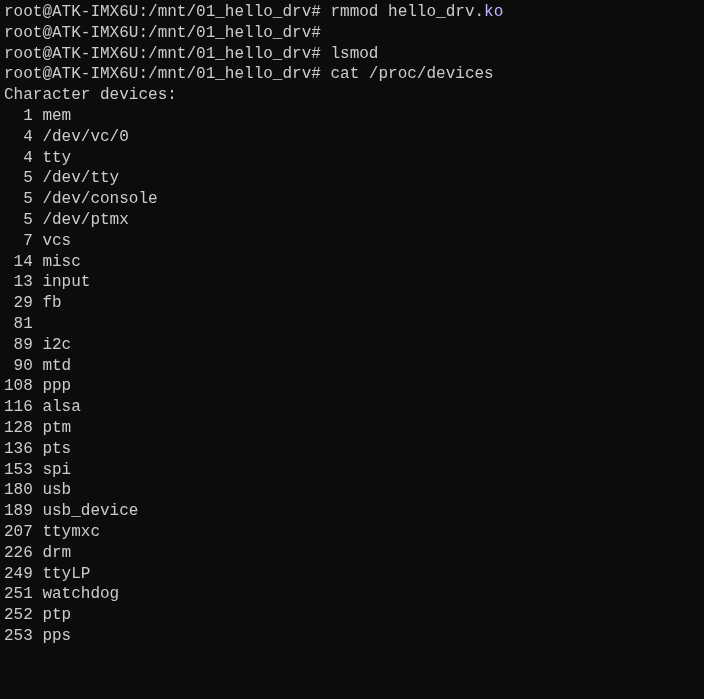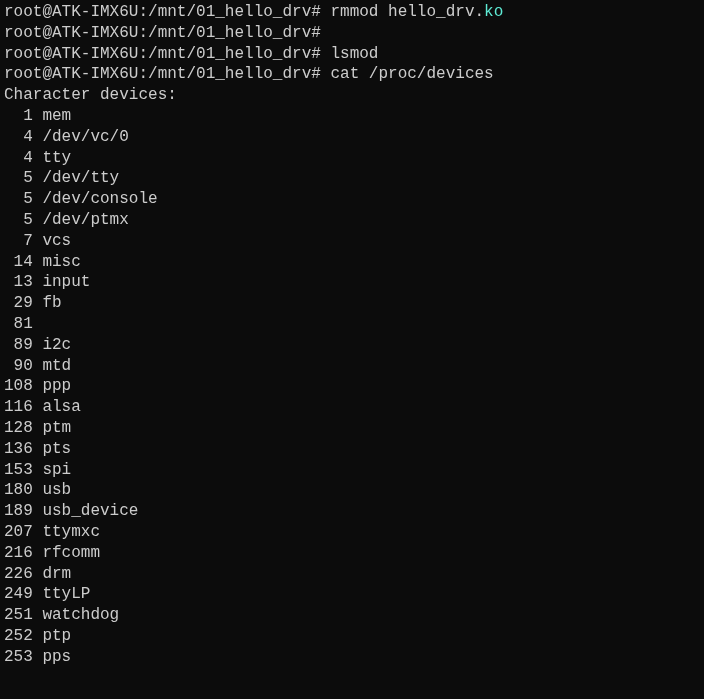--- a/index.html
+++ b/index.html
@@ -15,21 +15,21 @@
       line-height: 1.3;
       padding: 2px 4px;
       width: 704px;
       height: 699px;
       overflow: hidden;
     }
     .line {
       white-space: pre;
     }
     .cmd-arg-ko {
-      color: #5eead4;
+      color: #c4b5fd;
     }
     .dev-line {
       display: flex;
     }
     .dev-num {
       display: inline-block;
       width: 3ch;
       text-align: right;
       margin-right: 1ch;
     }
@@ -57,19 +57,18 @@
     <div class="line dev-line"><span class="dev-num">89</span><span>i2c</span></div>
     <div class="line dev-line"><span class="dev-num">90</span><span>mtd</span></div>
     <div class="line dev-line"><span class="dev-num">108</span><span>ppp</span></div>
     <div class="line dev-line"><span class="dev-num">116</span><span>alsa</span></div>
     <div class="line dev-line"><span class="dev-num">128</span><span>ptm</span></div>
     <div class="line dev-line"><span class="dev-num">136</span><span>pts</span></div>
     <div class="line dev-line"><span class="dev-num">153</span><span>spi</span></div>
     <div class="line dev-line"><span class="dev-num">180</span><span>usb</span></div>
     <div class="line dev-line"><span class="dev-num">189</span><span>usb_device</span></div>
     <div class="line dev-line"><span class="dev-num">207</span><span>ttymxc</span></div>
-    <div class="line dev-line"><span class="dev-num">216</span><span>rfcomm</span></div>
     <div class="line dev-line"><span class="dev-num">226</span><span>drm</span></div>
     <div class="line dev-line"><span class="dev-num">249</span><span>ttyLP</span></div>
     <div class="line dev-line"><span class="dev-num">251</span><span>watchdog</span></div>
     <div class="line dev-line"><span class="dev-num">252</span><span>ptp</span></div>
     <div class="line dev-line"><span class="dev-num">253</span><span>pps</span></div>
   </div>
 
 </body></html>

